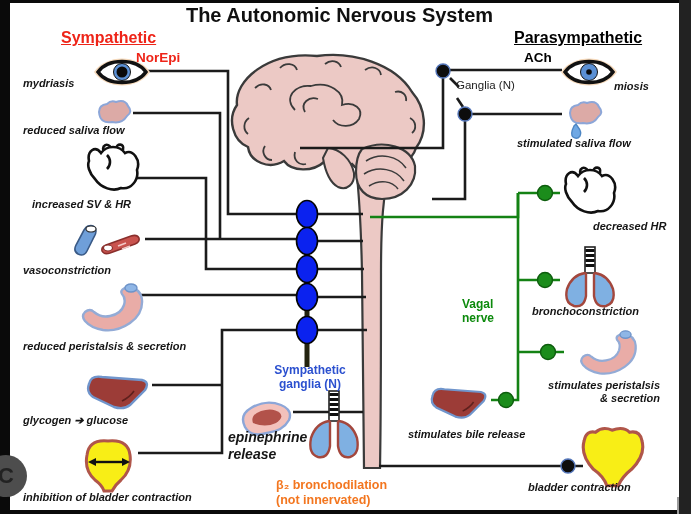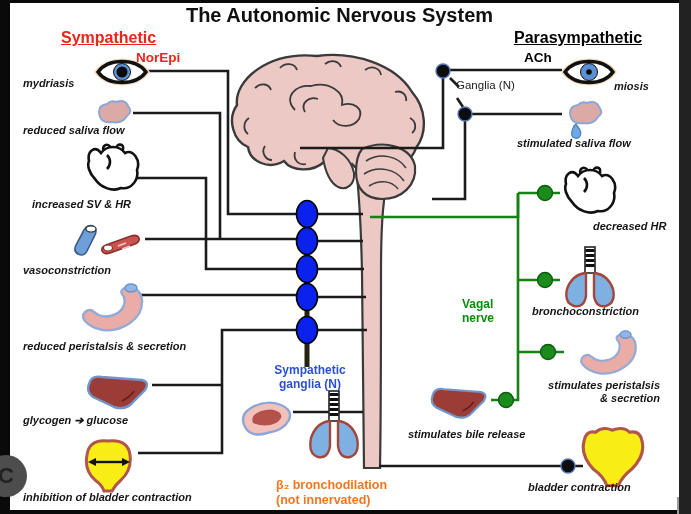--- a/index.html
+++ b/index.html
@@ -243,20 +243,22 @@
   <div class="lbl" style="left:23px;top:77px;">mydriasis</div>
   <div class="lbl" style="left:23px;top:124px;">reduced saliva flow</div>
   <div class="lbl" style="left:32px;top:198px;">increased SV &amp; HR</div>
   <div class="lbl" style="left:23px;top:264px;">vasoconstriction</div>
   <div class="lbl" style="left:23px;top:340px;">reduced peristalsis &amp; secretion</div>
   <div class="lbl" style="left:23px;top:414px;">glycogen ➔ glucose</div>
   <div class="lbl" style="left:23px;top:491px;">inhibition of bladder contraction</div>
 
   <div id="symp-ganglia" class="pre">Sympathetic
 ganglia (N)</div>
+  <div id="epi" class="pre">epinephrine
+release</div>
   <div id="broncho" class="pre">β₂ bronchodilation
 (not innervated)</div>
   <div id="vagal" class="pre">Vagal
 nerve</div>
 
   <div class="lbl" style="left:614px;top:80px;">miosis</div>
   <div class="lbl" style="left:517px;top:137px;">stimulated saliva flow</div>
   <div class="lbl" style="left:571px;top:220px;margin-left:22px;">decreased HR</div>
   <div class="lbl" style="left:532px;top:305px;">bronchoconstriction</div>
   <div class="lbl" id="bile">stimulates bile release</div>

